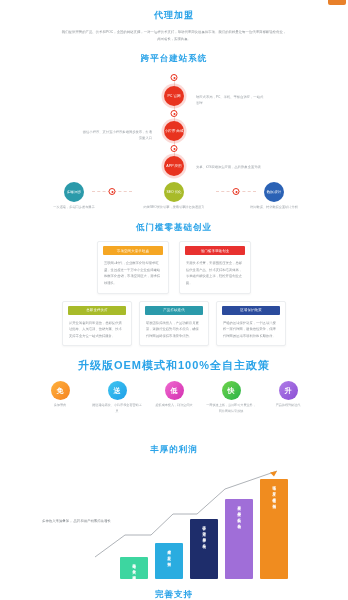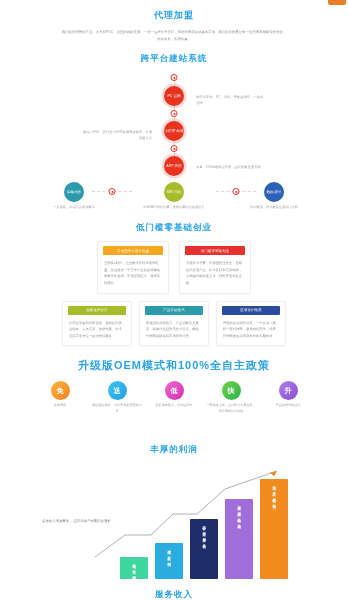--- a/index.html
+++ b/index.html
@@ -336,21 +336,21 @@
         </div>
       <div class="bar" style="height: 100px; background: rgb(240, 140, 31);">
           <span>区域市场
 深度开发
 规模化经营
 利润倍增</span>
         </div>
     </div>
   </div>
 
-  <h2 class="h-main h2" style="margin-top:2px">服务收入</h2>
+  <h2 class="h-main h2" style="margin-top:2px">完善支持</h2>
 
   <div class="sup-row">
     <div class="sup-item">
       <div class="sup-c" style="background:linear-gradient(135deg,#ffb23e,#f5821f)">
         <span>1对1</span>
       </div>
       <div class="sup-t">
         <div class="sup-title">一对一专属客服</div>
         <div class="sup-desc">专属客户经理全程跟进，7x24小时在线答疑，问题响应及时高效</div>
       </div>

